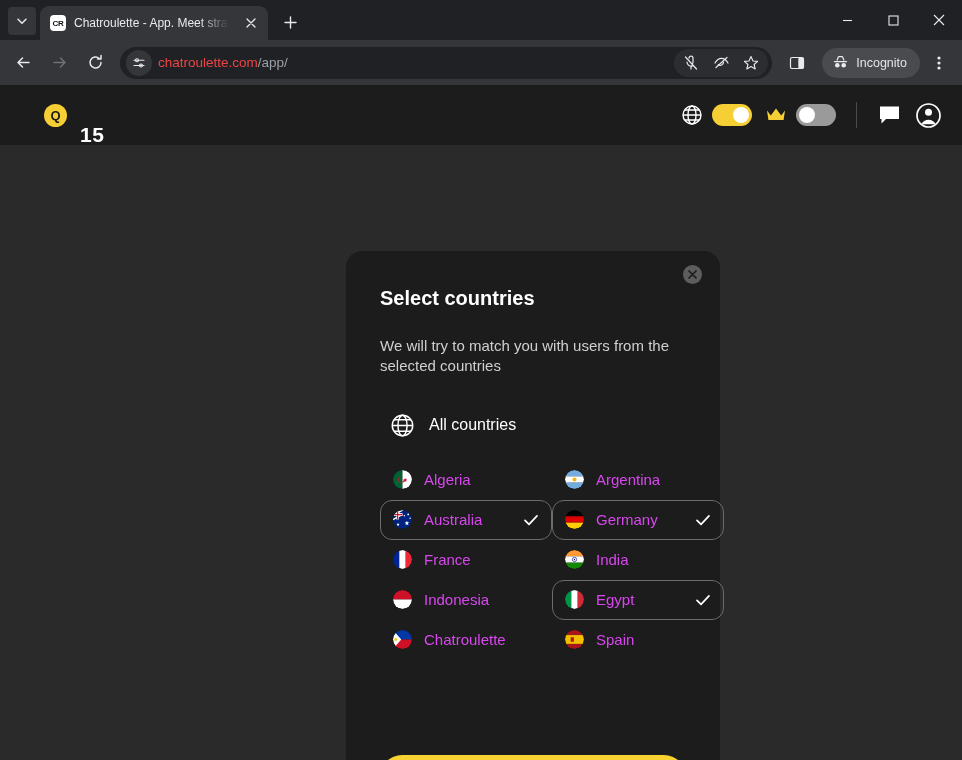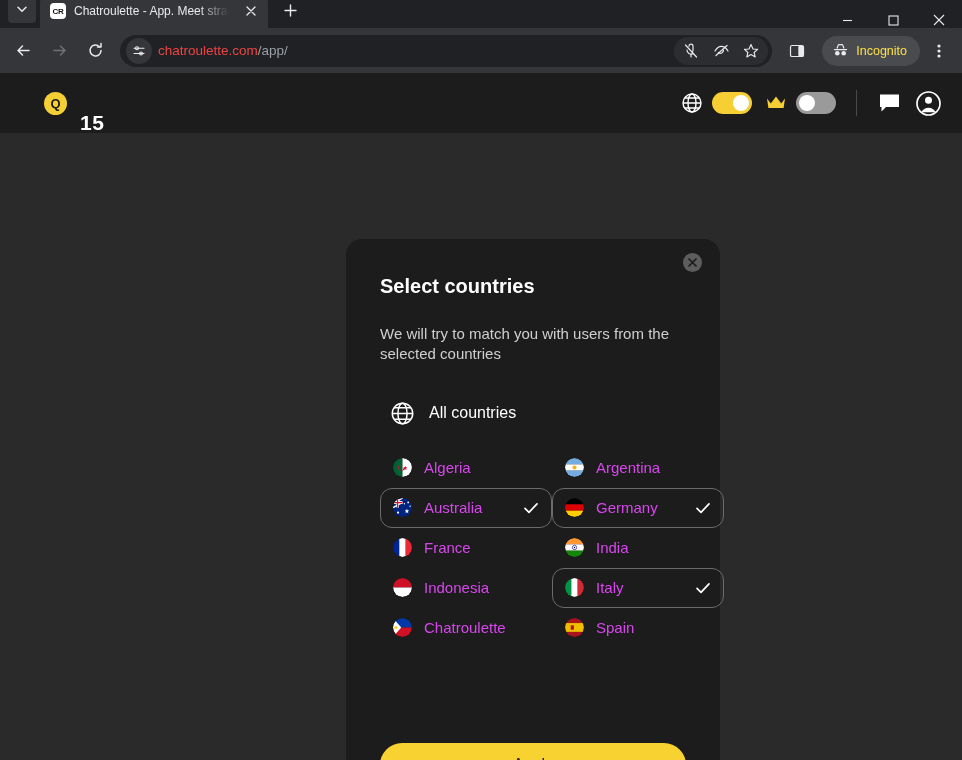--- a/index.html
+++ b/index.html
@@ -7,21 +7,21 @@
     width: 962px; height: 760px;
     background: #202124;
     font-family: "Liberation Sans", sans-serif;
     overflow: hidden;
   }
 
   
   .browser { width: 962px; height: 760px; display: flex; flex-direction: column; }
 
   .tabstrip {
-    height: 28px; background: #202124; display: flex; align-items: flex-end;
+    height: 40px; background: #202124; display: flex; align-items: flex-end;
     padding-left: 4px; position: relative; flex: none;
   }
   .tab-list-btn {
     width: 28px; height: 28px; margin: 0 4px 5px 4px; border-radius: 4px;
     display: flex; align-items: center; justify-content: center;
     background: #35363a;
   }
   .tab {
     height: 34px; width: 228px; background: #35363a;
     border-radius: 9px 9px 0 0; display: flex; align-items: center;
@@ -60,21 +60,21 @@
     display: flex; align-items: center; justify-content: center; flex: none;
   }
   .omni-url { font-size: 13.5px; color: #9aa0a6; flex: 1; white-space: nowrap; overflow: hidden; }
   .omni-url b { color: #ef4444; font-weight: normal; }
   .omni-actions { display: flex; align-items: center; background: #2c2d30; border-radius: 16px; padding: 0 2px; }
   .omni-actions .tb-btn { width: 30px; height: 28px; }
   .incognito-pill {
     height: 30px; background: #4a4b4f; border-radius: 15px; display: flex;
     align-items: center; gap: 7px; padding: 0 13px 0 10px; margin-left: 6px; flex: none;
   }
-  .incognito-pill span { color: #fde047; font-size: 12.5px; white-space: nowrap; }
+  .incognito-pill span { color: #e5e5e5; font-size: 12.5px; white-space: nowrap; }
 
   
   .page { flex: 1; background: #2a2a2a; position: relative; overflow: hidden; }
 
   .app-header {
     height: 60px; background: #1c1c1c; display: flex; align-items: center;
     justify-content: space-between; padding: 0 20px 0 44px;
   }
   .coins { display: flex; align-items: center; gap: 13px; }
   .coin {
@@ -461,21 +461,21 @@
                 <clipPath id="c8">
                   <circle cx="15" cy="15" r="15"></circle>
                 </clipPath>
               </defs>
               <g clip-path="url(#c8)">
                 <rect width="10" height="30" fill="#009246"></rect>
                 <rect x="10" width="10" height="30" fill="#fff"></rect>
                 <rect x="20" width="10" height="30" fill="#ce2b37"></rect>
               </g>
             </svg>
-            <span class="cname">Italy</span>
+            <span class="cname">Egypt</span>
             <svg class="check" viewBox="0 0 16 16">
               <path d="M2 8.4 L6 12.4 L14 3.8" stroke="#fff" stroke-width="1.7" fill="none" stroke-linecap="round" stroke-linejoin="round"></path>
             </svg>
           </div>
           <div class="country">
             <svg class="flag" viewBox="0 0 30 30">
               <defs>
                 <clipPath id="c10">
                   <circle cx="15" cy="15" r="15"></circle>
                 </clipPath>

